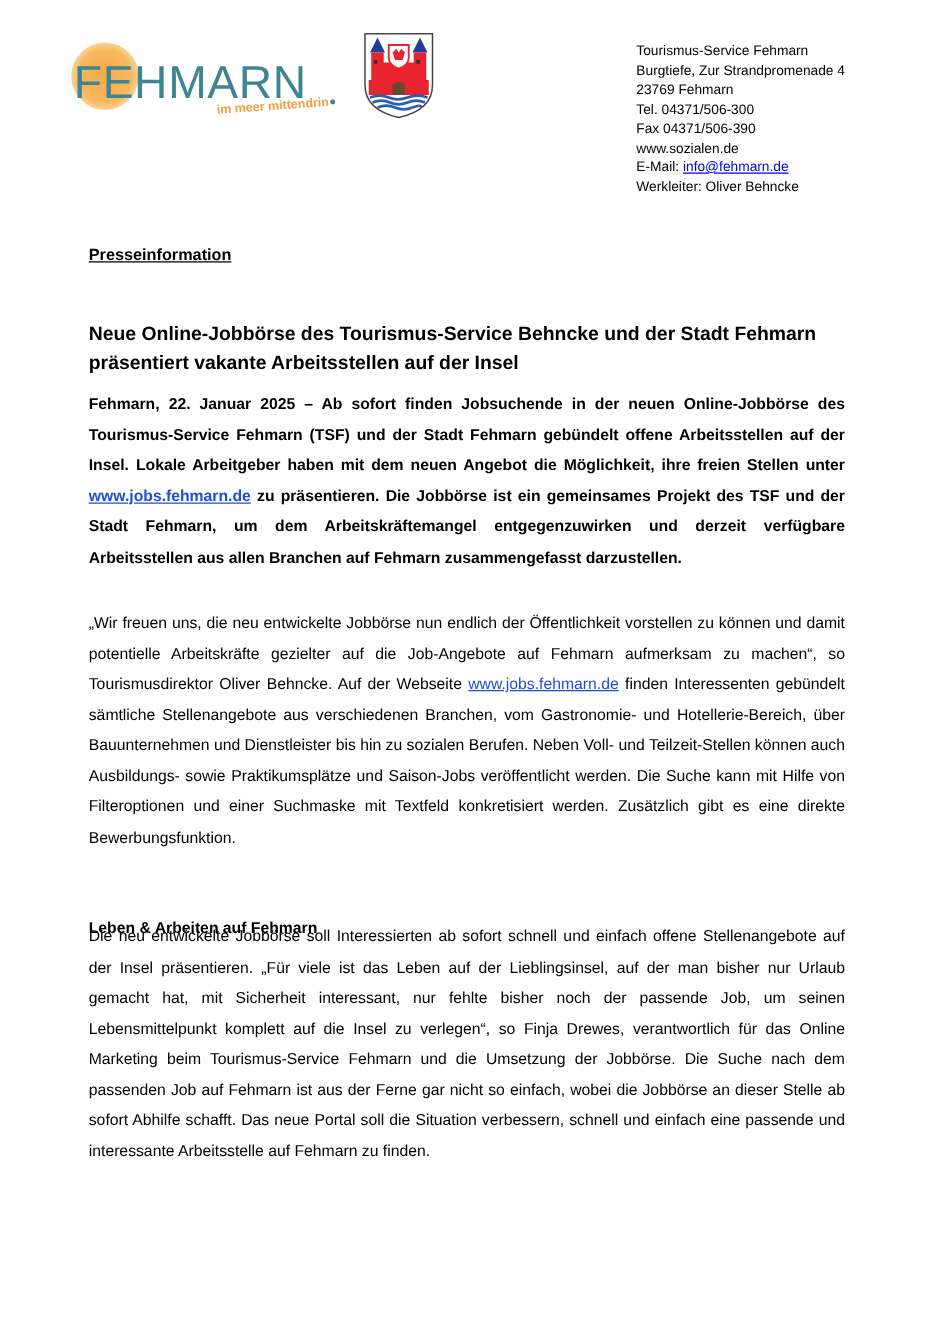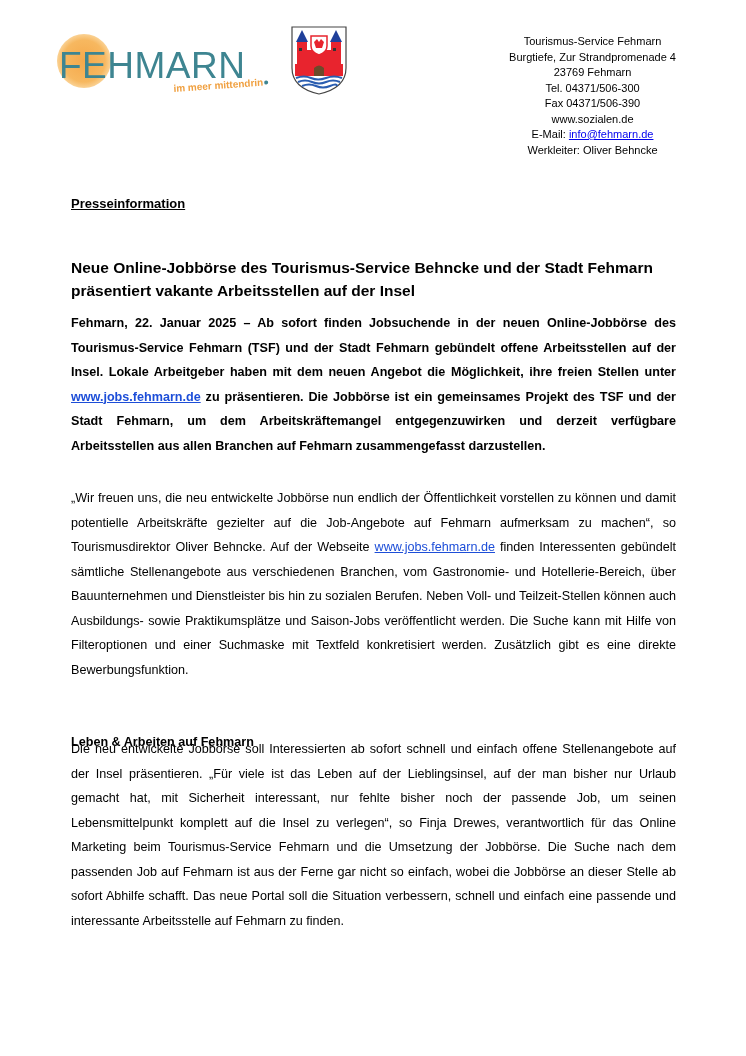--- a/index.html
+++ b/index.html
@@ -15,21 +15,21 @@
                 font-size: 37px; letter-spacing: 0.5px; color: #3e8591; font-weight: normal; line-height: 40px;
                 transform: scaleY(1.0); }
   .logo .tag { position: absolute; left: 118px; top: 53px; font-size: 10px; color: #f0a040; font-weight: bold;
                transform: rotate(-4deg); transform-origin: left top; white-space: nowrap; }
   .logo .tag .dot { display: inline-block; width: 4px; height: 4px; background: #3e8591; border-radius: 50%; margin-left: 1px; vertical-align: middle; }
 
   
   .crest { position: absolute; left: 289px; top: 24px; width: 60px; height: 72px; }
 
   
-  .address { position: absolute; right: 70px; top: 34px; text-align: center; font-size: 11px; line-height: 15.5px; }
+  .address { position: absolute; right: 70px; top: 34px; text-align: left; font-size: 11px; line-height: 15.5px; }
   .address a { color: #0000ee; text-decoration: underline; }
 
   .label { position: absolute; left: 71px; top: 196px; font-size: 13px; font-weight: bold; text-decoration: underline; }
 
   .headline { position: absolute; left: 71px; top: 256px; width: 620px; font-size: 15.5px; font-weight: bold; line-height: 23px; }
 
   .para { position: absolute; left: 71px; width: 605px; font-size: 12.6px; line-height: 24.5px; text-align: justify; }
   .para.bold { font-weight: bold; }
   .para a { color: #1d4ed8; text-decoration: underline; }
   .p1 { top: 311px; }

